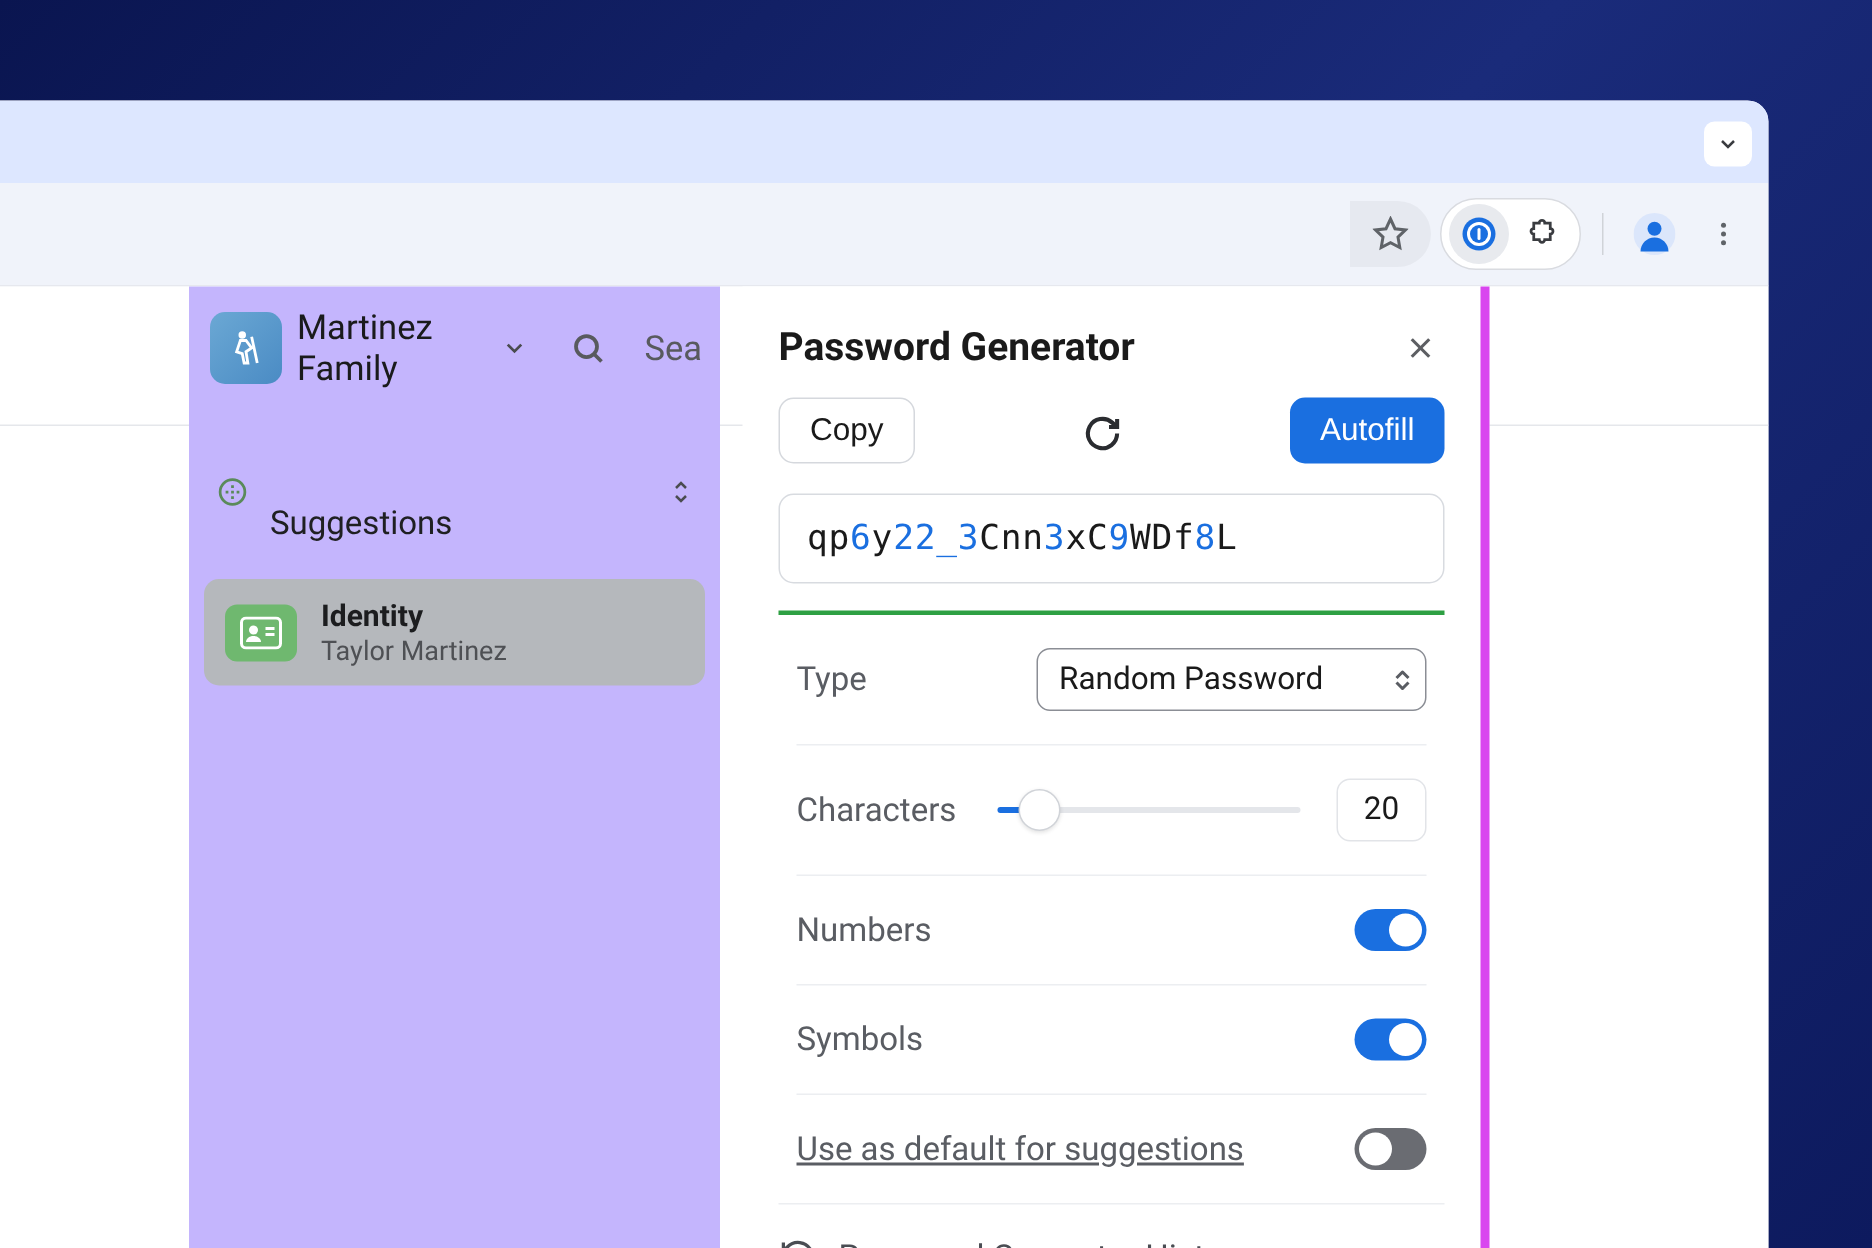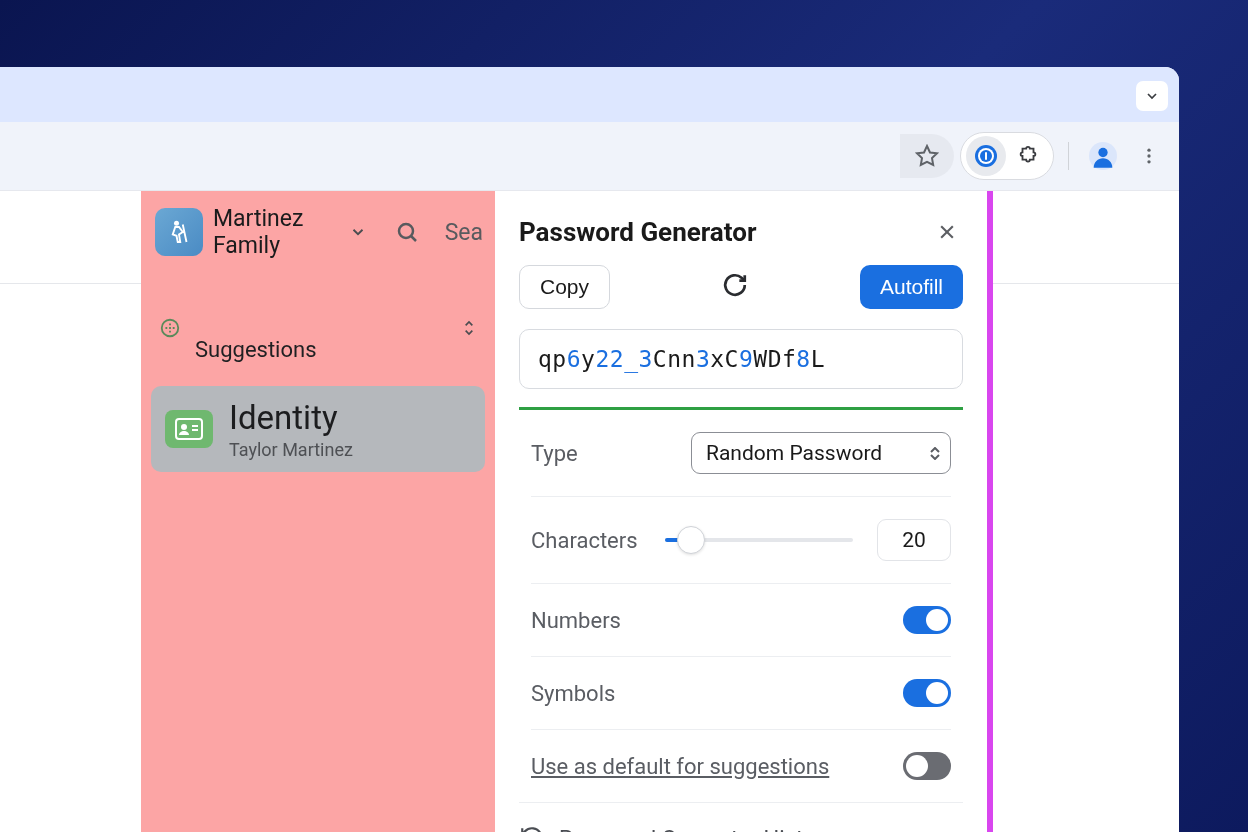--- a/index.html
+++ b/index.html
@@ -111,25 +111,25 @@
     position: absolute;
     top: 92px;
     left: 0;
     right: 0;
     height: 1px;
     background: #e5e7eb;
   }
   
   .sidebar-popup {
     position: absolute;
-    left: 141px;
+    left: 126px;
     top: 0;
     width: 354px;
     bottom: 0;
-    background: #fca5a5;
+    background: #c4b5fd;
   }
   .sidebar-header {
     display: flex;
     align-items: center;
     padding: 14px 12px 18px 14px;
     gap: 10px;
   }
   .vault-badge {
     width: 48px;
     height: 48px;
@@ -178,21 +178,21 @@
   .item-icon {
     width: 48px;
     height: 38px;
     border-radius: 8px;
     background: #6fb86f;
     display: flex;
     align-items: center;
     justify-content: center;
     color: #fff;
   }
-  .item-title { font-size: 33px; color: #1c1d1f; }
+  .item-title { font-size: 20px; color: #1c1d1f; font-weight: bold; }
   .item-sub { font-size: 18px; color: #4e5054; margin-top: 2px; }
   
   .gen-panel {
     position: absolute;
     left: 495px;
     top: 0;
     width: 498px;
     bottom: 0;
     background: #fff;
     border-right: 6px solid #d946ef;
@@ -210,21 +210,21 @@
     flex: 1;
   }
   .close-btn {
     font-size: 24px;
     color: #5c5e62;
     cursor: pointer;
     padding: 4px;
   }
   .gen-actions {
     display: flex;
-    align-items: flex-start;
+    align-items: flex-end;
     padding: 0 24px;
   }
   .btn {
     height: 44px;
     padding: 0 20px;
     border-radius: 10px;
     font-size: 21px;
     display: flex;
     align-items: center;
     justify-content: center;
@@ -331,21 +331,21 @@
     transform: translate(-50%, -50%);
     width: 28px;
     height: 28px;
     background: #fff;
     border: 1px solid #d0d3d8;
     border-radius: 50%;
     box-shadow: 0 1px 3px rgba(0,0,0,0.12);
     cursor: grab;
   }
   .num-box {
-    width: 74px;
+    width: 60px;
     height: 42px;
     border: 1px solid #e2e4e8;
     border-radius: 9px;
     display: flex;
     align-items: center;
     justify-content: center;
     font-size: 21px;
     color: #1a1a1a;
     background: #fff;
   }

